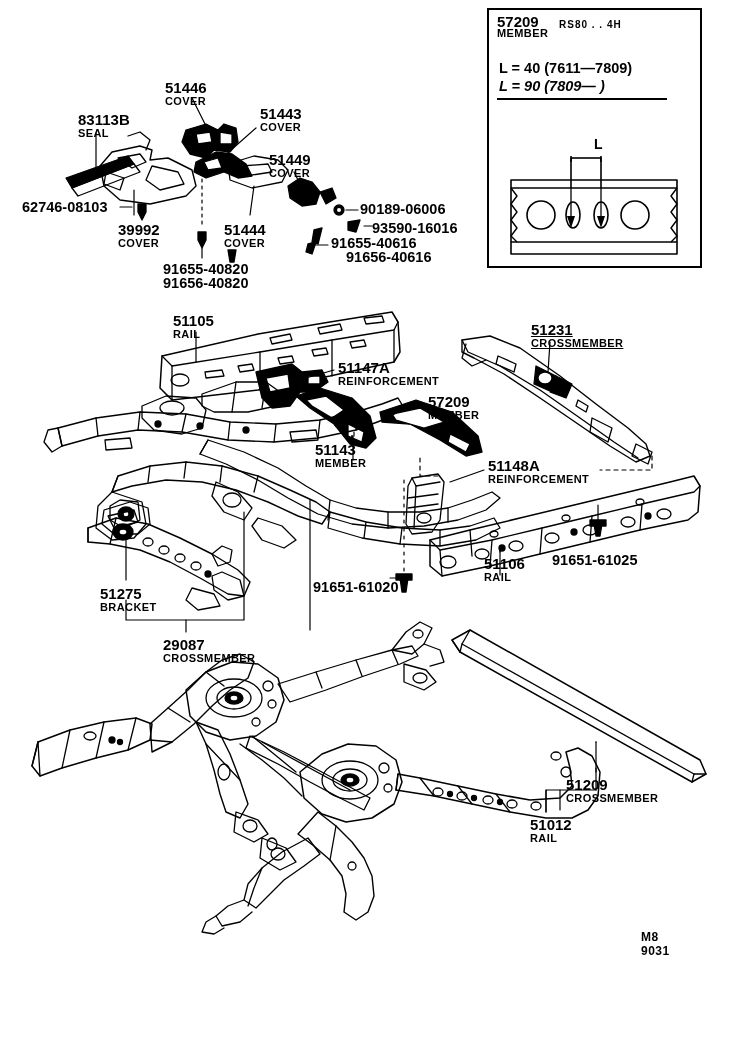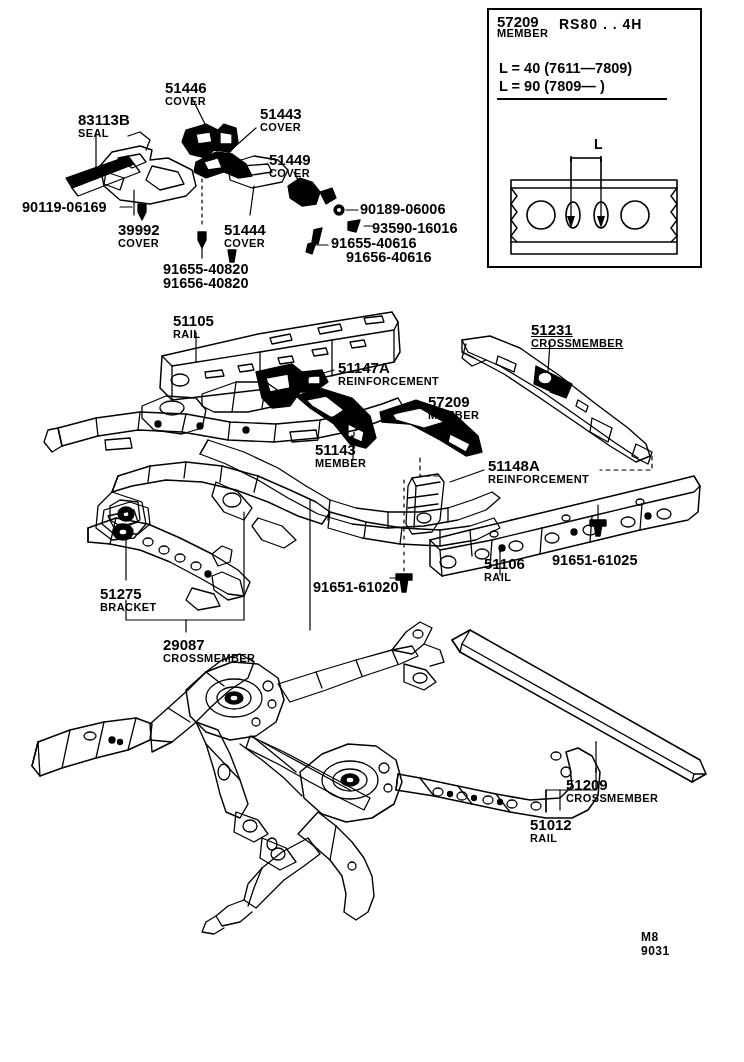--- a/index.html
+++ b/index.html
@@ -11,23 +11,23 @@
   #sheet{position:absolute;left:0;top:0;width:672px;height:1062px;}
   svg.art{position:absolute;left:0;top:0;width:744px;height:1062px;overflow:visible;}
   .lbl{position:absolute;white-space:nowrap;font-weight:bold;letter-spacing:0px;}
   .lbl .pn{display:block;font-size:15px;line-height:15px;font-weight:bold;}
   .lbl .nm{display:block;font-size:11px;line-height:12px;font-weight:bold;letter-spacing:.4px;}
   .lbl.l{text-align:left;}
   .bolt-lbl{position:absolute;white-space:nowrap;font-size:14.5px;font-weight:bold;line-height:15px;}
   #inset{position:absolute;left:487px;top:8px;width:211px;height:256px;border:2px solid #000;background:#fff;}
   #inset .hdrpn{position:absolute;left:8px;top:4px;font-size:15px;font-weight:bold;line-height:15px;}
   #inset .hdrnm{position:absolute;left:8px;top:18px;font-size:11px;font-weight:bold;line-height:11px;letter-spacing:.4px;}
-  #inset .hdrcode{position:absolute;left:70px;top:7px;font-size:14px;font-weight:bold;line-height:15px;letter-spacing:1px;}
+  #inset .hdrcode{position:absolute;left:70px;top:7px;font-size:10px;font-weight:bold;line-height:15px;letter-spacing:1px;}
   #inset .ln1{position:absolute;left:10px;top:50px;font-size:14.5px;font-weight:bold;line-height:16px;}
-  #inset .ln2{position:absolute;left:10px;top:68px;font-size:14.5px;font-weight:bold;line-height:16px;}
+  #inset .ln2{position:absolute;left:10px;top:68px;font-size:14.5px;font-weight:bold;line-height:16px;font-style:italic;}
   #inset .rule{position:absolute;left:8px;top:88px;width:170px;height:2px;background:#000;}
   #inset .Lmark{position:absolute;left:105px;top:126px;font-size:14px;font-weight:bold;}
   #wm{position:absolute;left:641px;top:930px;font-size:12px;font-weight:bold;letter-spacing:.5px;}
 </style>
 </head>
 <body>
 
 <div id="sheet">
 
   <svg class="art" viewBox="0 0 744 1062">
@@ -468,21 +468,21 @@
         <span class="nm">COVER</span>
       </div>
       <div class="lbl l" style="left: 118px; top: 222px;">
         <span class="pn">39992</span>
         <span class="nm">COVER</span>
       </div>
       <div class="lbl l" style="left: 224px; top: 222px;">
         <span class="pn">51444</span>
         <span class="nm">COVER</span>
       </div>
-      <div class="bolt-lbl" style="left: 22px; top: 200px;">90119-06169</div>
+      <div class="bolt-lbl" style="left: 22px; top: 200px;">62746-08103</div>
       <div class="bolt-lbl" style="left: 360px; top: 202px;">90189-06006</div>
       <div class="bolt-lbl" style="left: 372px; top: 221px;">93590-16016</div>
       <div class="bolt-lbl" style="left: 331px; top: 236px;">91655-40616</div>
       <div class="bolt-lbl" style="left: 331px; top: 250px; margin-left: 15px;">91656-40616</div>
       <div class="bolt-lbl" style="left: 163px; top: 262px;">91655-40820</div>
       <div class="bolt-lbl" style="left: 163px; top: 276px;">91656-40820</div>
       <div class="lbl l" style="left: 173px; top: 313px;">
         <span class="pn">51105</span>
         <span class="nm">RAIL</span>
       </div>

